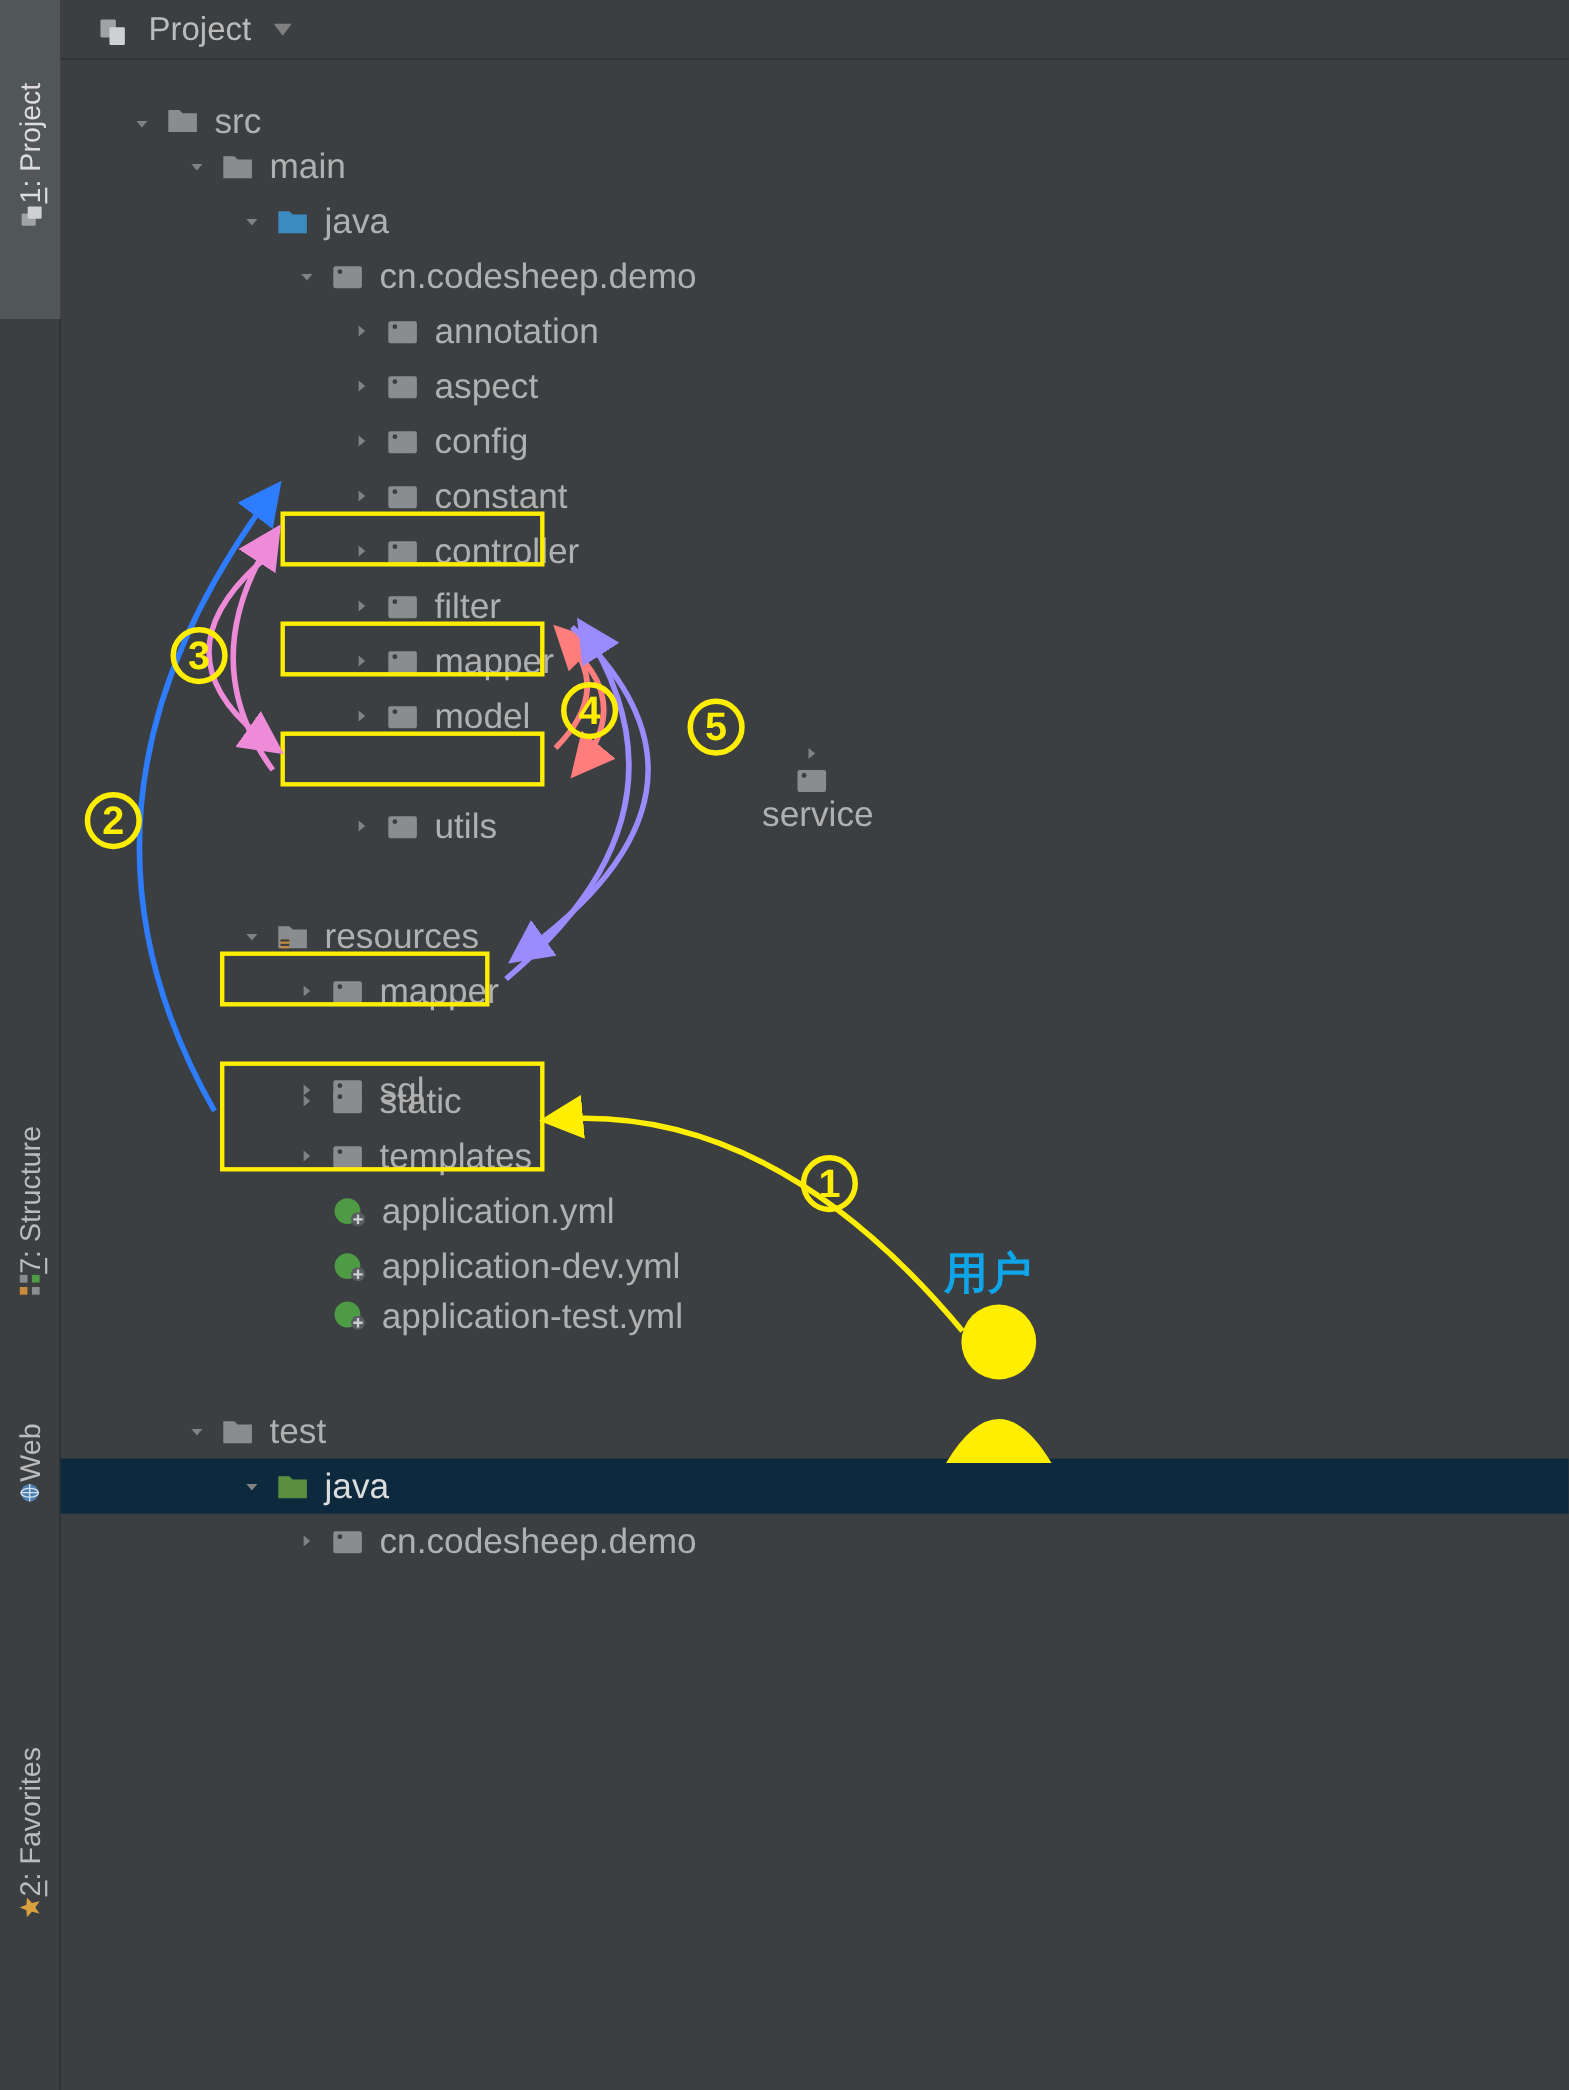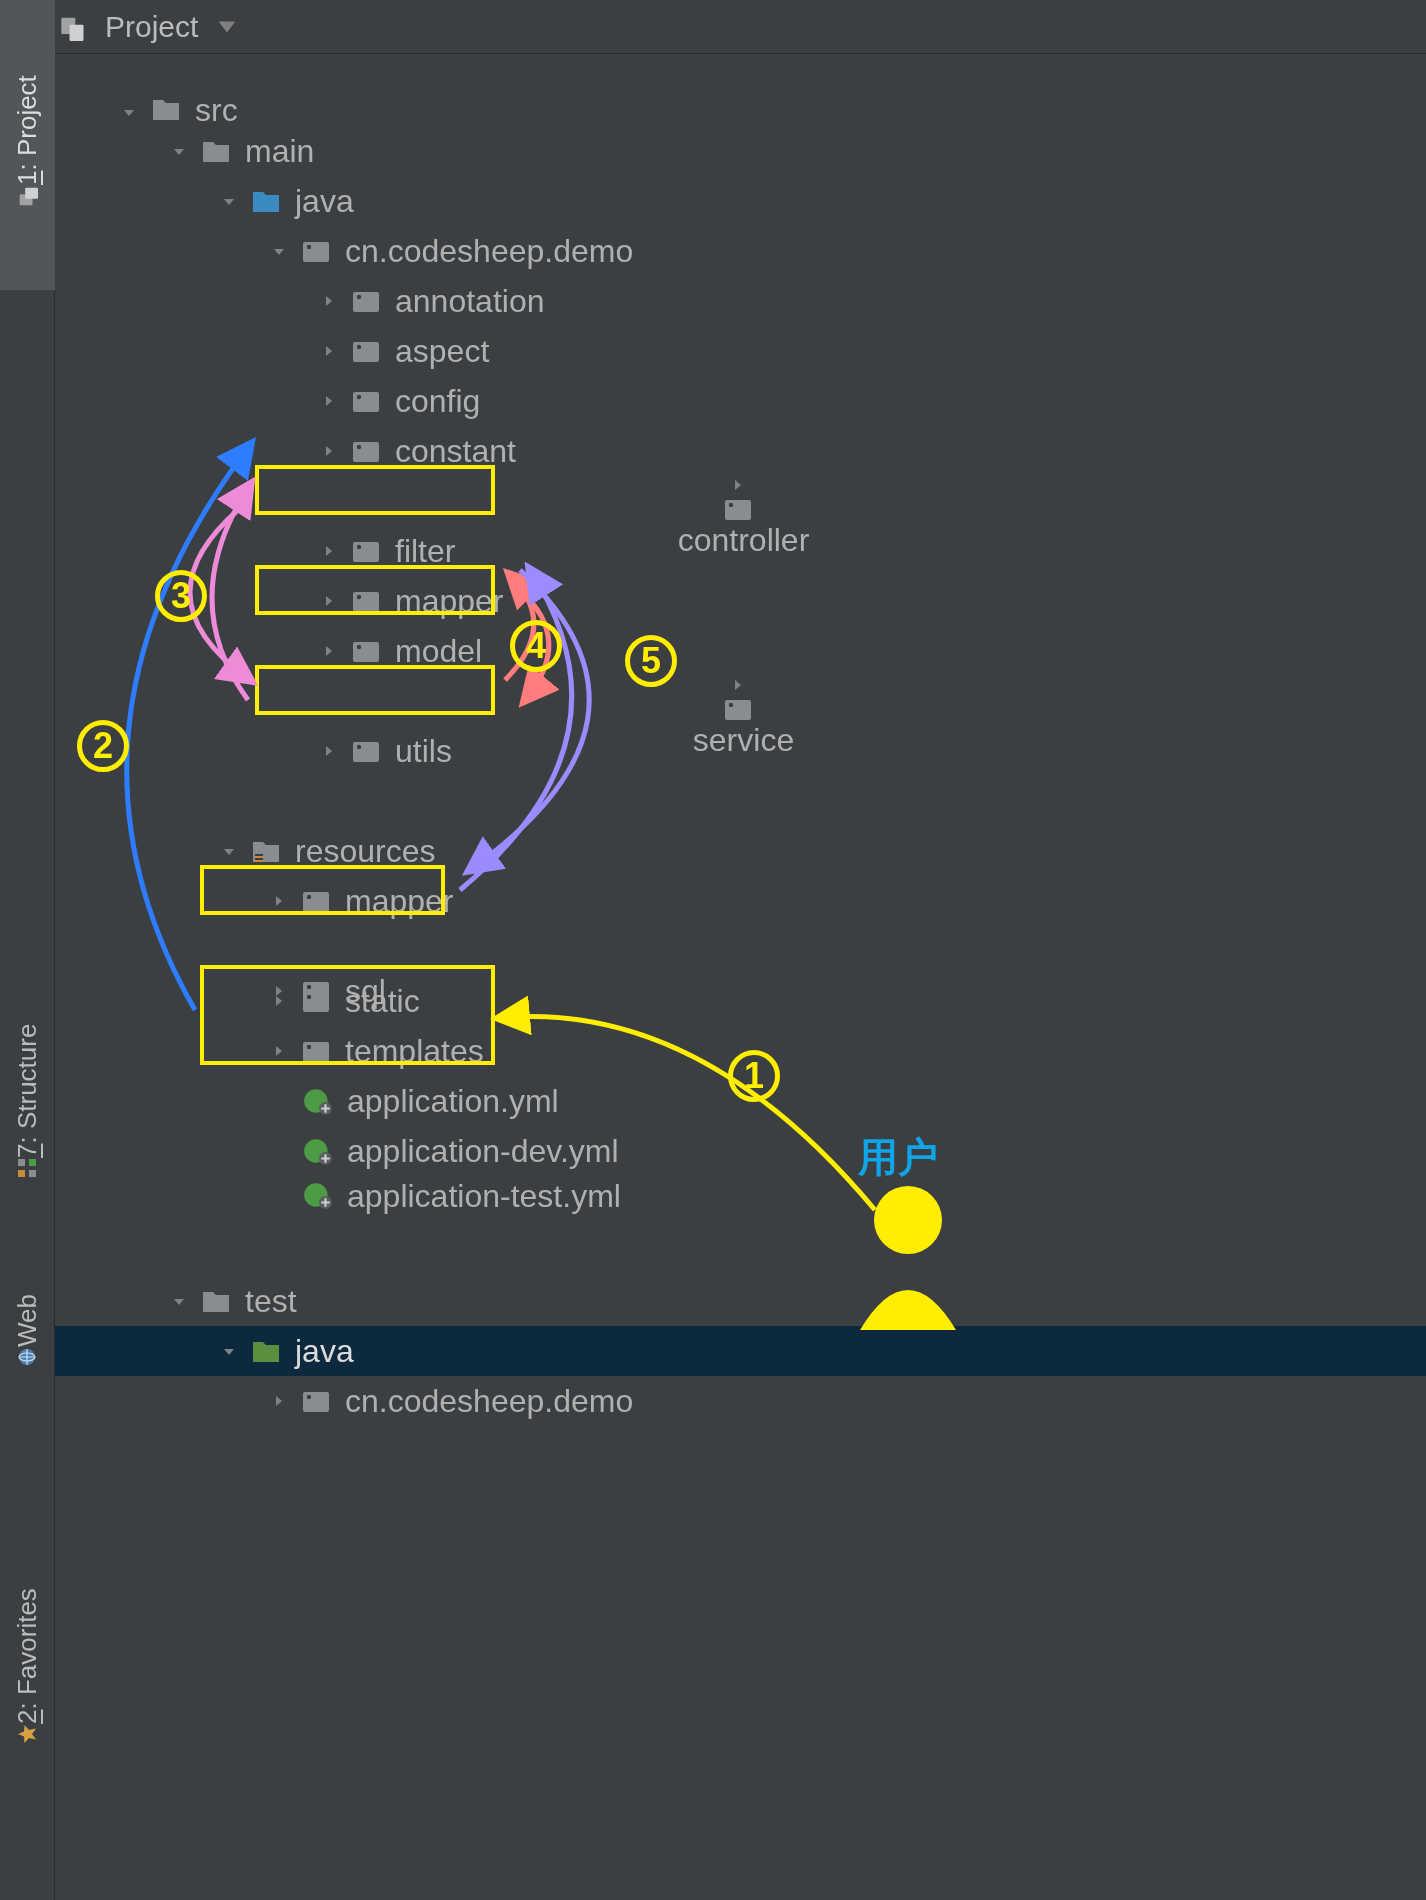--- a/index.html
+++ b/index.html
@@ -41,21 +41,21 @@
   #ts-fav       { top: 1530px; height: 280px; }
 
   
   .header {
     position: absolute;
     left: 55px; right: 0; top: 0; height: 54px;
     background: #3c3f41;
     border-bottom: 1px solid #2b2b2b;
     display: flex;
     align-items: center;
-    padding-left: 4px;
+    padding-left: 34px;
     gap: 18px;
   }
   .header .title { font-size: 30px; color: #bbbbbb; }
   .header svg.drop { fill: #808080; }
 
   
   .tree {
     position: absolute;
     left: 55px; right: 0; top: 54px; bottom: 0;
     font-size: 32px;
@@ -335,21 +335,21 @@
           <use href="#i-arrow-right"></use>
         </svg>
       </span>
       <span class="ico">
         <svg width="32" height="30" viewBox="0 0 30 30">
           <use href="#i-pkg" fill="#8a8d8f"></use>
         </svg>
       </span>
       <span class="lbl">constant</span>
     </div>
-    <div class="row" style="top: 422px; flex-direction: column;">
+    <div class="row" style="top: 422px;">
       <span class="indent" style="width: 260px;"></span>
       <span class="arrow">
         <svg width="18" height="18" viewBox="0 0 18 18">
           <use href="#i-arrow-right"></use>
         </svg>
       </span>
       <span class="ico">
         <svg width="32" height="30" viewBox="0 0 30 30">
           <use href="#i-pkg" fill="#8a8d8f"></use>
         </svg>

